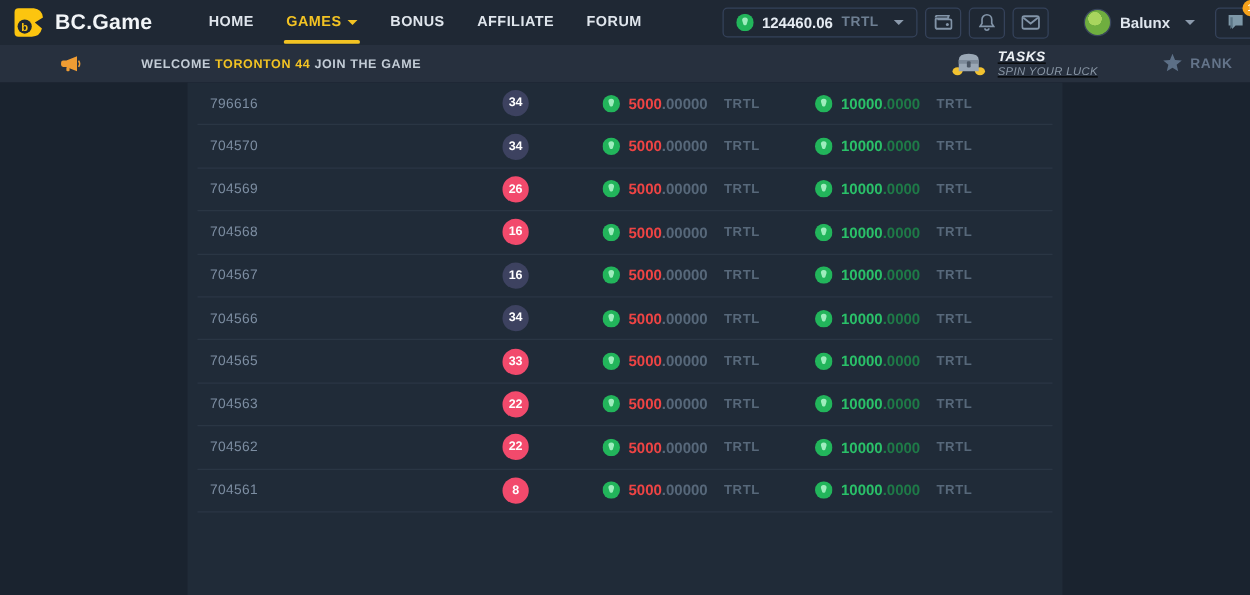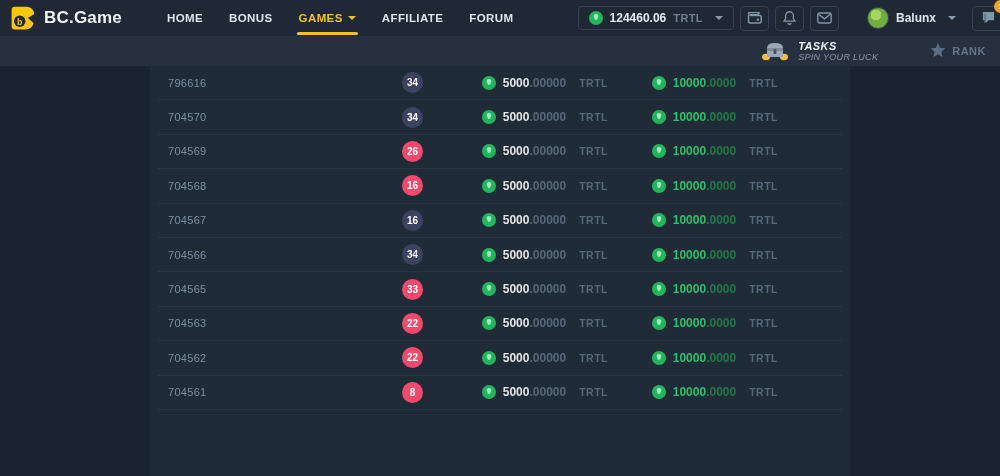--- a/index.html
+++ b/index.html
@@ -28,21 +28,21 @@
   .chat-btn { position:relative; width:32px; height:25px; border:1px solid #35425a; border-radius:4px; display:flex; align-items:center; justify-content:center; cursor:pointer; margin-left:10px; margin-right:-4px; }
   .chat-badge { position:absolute; top:-7px; right:-8px; background:#f7a21b; color:#fff; font-size:8px; font-weight:700; border-radius:8px; padding:2px 4px; }
 
   
   .announce { height:30px; background:#27303e; display:flex; align-items:center; padding:0 12px 0 0; }
   .announce-left { display:flex; align-items:center; gap:48px; padding-left:48px; }
   .announce-text { font-size:10px; font-weight:700; letter-spacing:.5px; color:#c3ccd6; }
   .announce-text .hl { color:var(--accent); }
   .announce-right { margin-left:auto; display:flex; align-items:center; gap:52px; }
   .tasks { display:flex; align-items:center; gap:8px; cursor:pointer; }
-  .tasks-texts { display:flex; flex-direction:column; line-height:1.15; }
+  .tasks-texts { display:flex; flex-direction:column; line-height:1.15;text-decoration:underline; }
   .tasks-title { color:#eef2f6; font-size:11px; font-weight:700; font-style:italic; letter-spacing:.4px; }
   .tasks-sub { color:#8temp; color:#8a97a6; font-size:9px; font-style:italic; letter-spacing:.3px; }
   .rank { display:flex; align-items:center; gap:6px; cursor:pointer; padding-right:2px; }
   .rank-label { color:#64748a; font-size:11px; font-weight:700; letter-spacing:.5px;text-align:center; }
 
   
   .main { height:410px; background:#1a232f; }
   .panel { width:700px; height:100%; margin:0 auto; background:#202b38; padding:0 8px; }
   .thead { display:grid; grid-template-columns:155px 110px 185px 170px 1fr; align-items:center; height:32px; border-bottom:1px solid #2c3948; }
   .th { color:#4d5c6d; font-size:9.5px; font-weight:700; letter-spacing:.6px; }
@@ -50,21 +50,21 @@
   .th.c2 { text-align:center; }
   .th.c3, .th.c4 { text-align:right; }
   .row { display:grid; grid-template-columns:155px 110px 185px 170px 1fr; align-items:center; height:34.4px; border-bottom:1px solid #2a3644; cursor:pointer; }
   .cell-id { color:#7d8ea2; font-size:11px; padding-left:10px; letter-spacing:.3px; }
   .cell-badge { display:flex; justify-content:flex-end; }
   .badge { width:21px; height:21px; border-radius:50%; display:flex; align-items:center; justify-content:center; color:#fff; font-size:10px; font-weight:700; }
   .badge-navy { background:var(--badge-navy); }
   .badge-red { background:var(--badge-red); }
   .cell-money { display:flex; align-items:center; justify-content:flex-end; gap:0; }
   .cell-money .coin { margin-right:7px; display:flex; }
-  .m-int { font-size:12px; font-weight:700; color:#e5e5e5; }
+  .m-int { font-size:12px; font-weight:700; color:#ef4444; }
   .m-dec { font-size:12px; font-weight:600; color:#57687a; }
   .m-cur { font-size:10.5px; font-weight:700; color:#57687a; letter-spacing:.5px; margin-left:13px; }
   .profit .m-int { color:var(--green); }
   .profit .m-dec { color:#1e7a47; }
 </style>
 </head>
 <body>
 
 <div class="topbar">
   <div class="logo">
@@ -75,28 +75,28 @@
         <text x="12" y="24" text-anchor="middle" font-size="11" font-weight="bold" fill="#fcc50f" font-family="Liberation Sans,sans-serif">b</text>
       </svg>
     </span>
     <span class="logo-text">BC.Game</span>
   </div>
 
   <div class="nav">
     <div class="nav-item">
         <span>HOME</span>
       </div>
-    <div class="nav-item">
-        <span>BONUS</span>
-      </div>
     <div class="nav-item active">
       <span>GAMES</span>
       <span class="caret"></span>
       <span class="underline"></span>
     </div>
+    <div class="nav-item">
+        <span>BONUS</span>
+      </div>
     <div class="nav-item">
         <span>AFFILIATE</span>
       </div>
     <div class="nav-item">
         <span>FORUM</span>
       </div>
   </div>
 
   <div class="topbar-right">
     <div class="balance-box">
@@ -148,20 +148,32 @@
             <path d="M2 1 h12 v9 H8 l-3 3 v-3 H2 z" fill="#7e98a8"></path>
             <path d="M3.5 13 V3 h2 v8 z" fill="#5d7687"></path>
           </svg>
       </span>
       <span class="chat-badge">10</span>
     </div>
   </div>
 </div>
 
 <div class="announce">
+  <div class="announce-left">
+    <span style="display:flex;">
+      <svg width="17" height="14" viewBox="0 0 20 16">
+          <path d="M16 1 v14 L6 11 H3 q-2 0-2-2 V7 q0-2 2-2 h3 z" fill="#ef9c33"></path>
+          <rect x="6" y="11" width="3" height="4" rx="1" fill="#ef9c33"></rect>
+          <path d="M17.5 5 q2 3 0 6" stroke="#ef9c33" stroke-width="1.4" fill="none"></path>
+        </svg>
+    </span>
+    <span class="announce-text">
+      <span>WELCOME </span><span class="hl">TORONTON 44</span><span> JOIN THE GAME</span>
+    </span>
+  </div>
   <div class="announce-right">
     <div class="tasks">
       <span style="display:flex;">
         <svg width="30" height="22" viewBox="0 0 30 22">
             <ellipse cx="6" cy="17" rx="4" ry="3.2" fill="#f2c230"></ellipse>
             <ellipse cx="24" cy="17" rx="4" ry="3.2" fill="#f2c230"></ellipse>
             <path d="M7 8 q0-5 8-5 t8 5 v9 H7 z" fill="#9aa7b5"></path>
             <path d="M7 8 h16 v3 H7 z" fill="#7d8a99"></path>
             <rect x="13.5" y="9" width="3" height="5" rx="1" fill="#4a5563"></rect>
           </svg>

